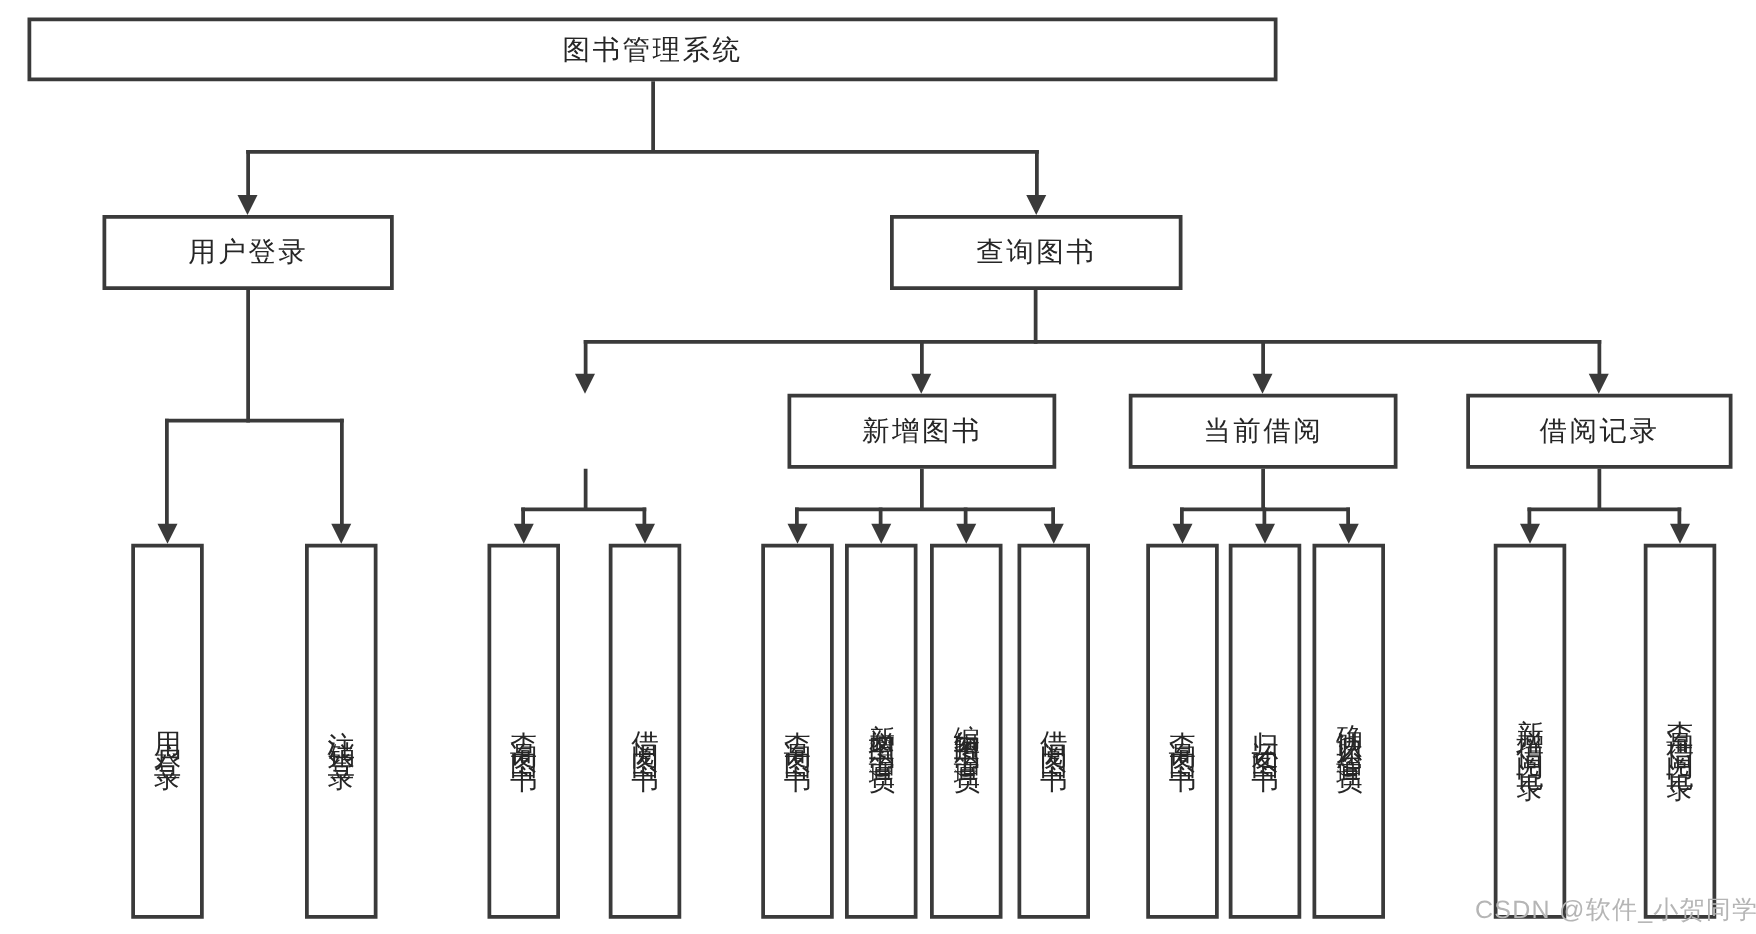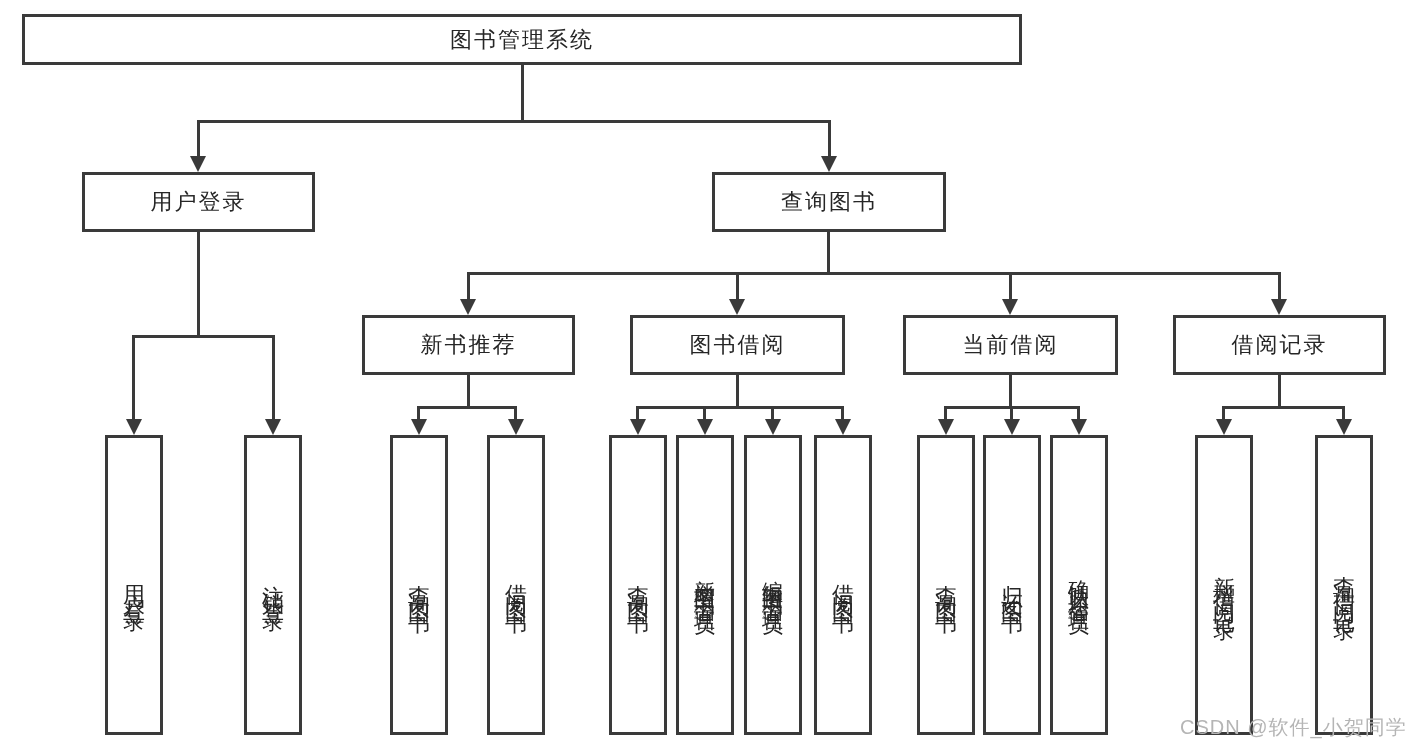--- a/index.html
+++ b/index.html
@@ -45,25 +45,22 @@
     <span class="hlabel">图书管理系统</span>
   </div>
 
   <div class="box" style="left:82px;top:172px;width:233px;height:60px;">
     <span class="hlabel">用户登录</span>
   </div>
   <div class="box" style="left:712px;top:172px;width:234px;height:60px;">
     <span class="hlabel">查询图书</span>
   </div>
 
-  <div class="box" style="left:362px;top:315px;width:213px;height:60px;">
-    <span class="hlabel">新书推荐</span>
-  </div>
   <div class="box" style="left:630px;top:315px;width:215px;height:60px;">
-    <span class="hlabel">图书借阅</span>
+    <span class="hlabel">新增图书</span>
   </div>
   <div class="box" style="left:903px;top:315px;width:215px;height:60px;font-family:Liberation Mono, monospace;">
     <span class="hlabel">当前借阅</span>
   </div>
   <div class="box" style="left:1173px;top:315px;width:213px;height:60px;">
     <span class="hlabel">借阅记录</span>
   </div>
 
   <div class="box leafbox" style="left:105px;">
     <span class="vlabel">用户登录</span>

